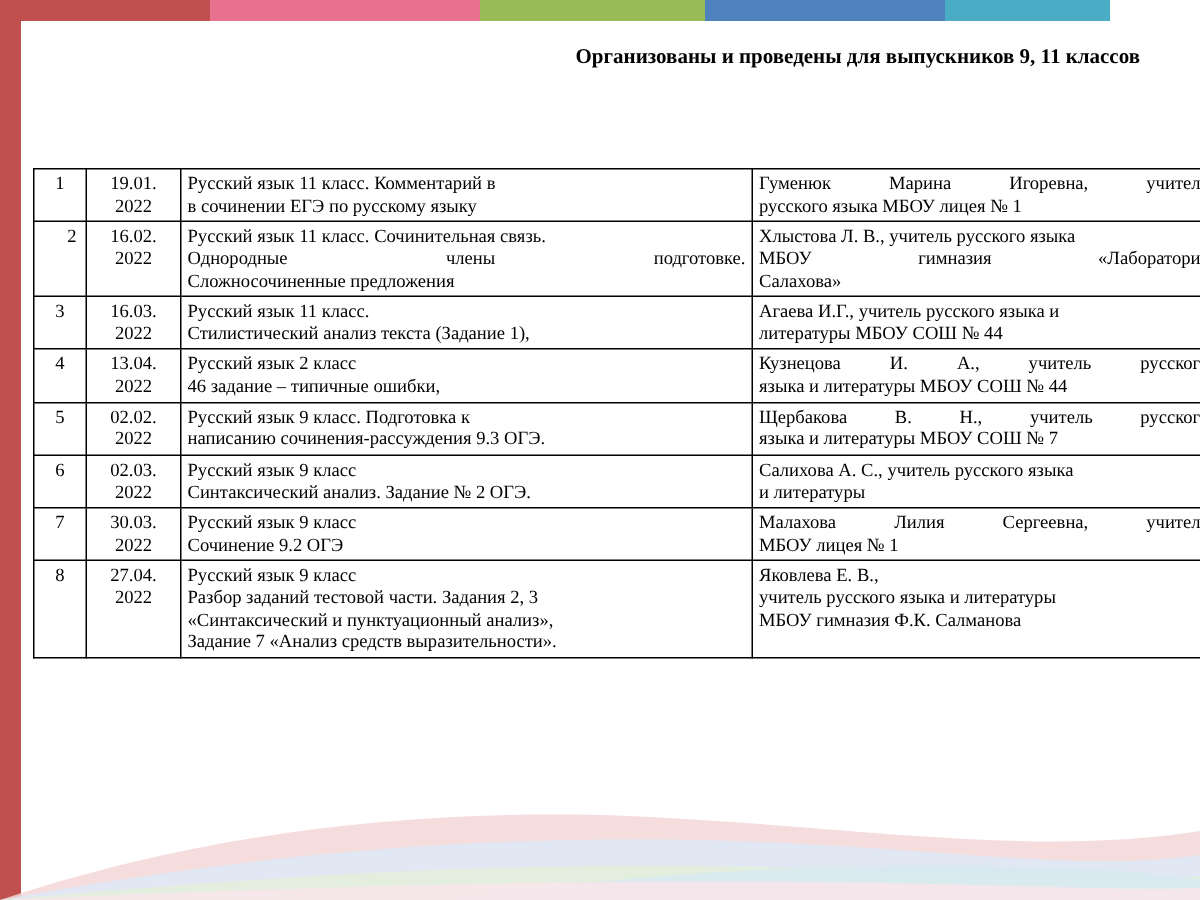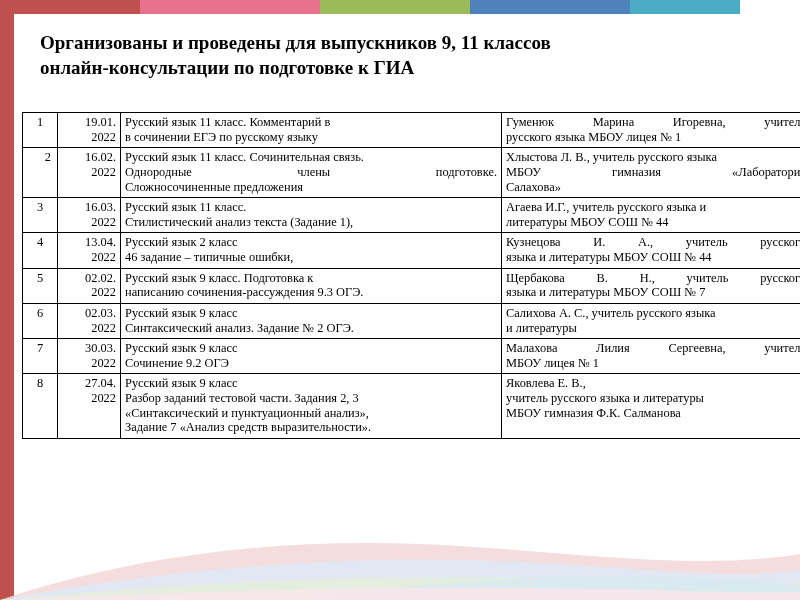--- a/index.html
+++ b/index.html
@@ -46,22 +46,22 @@
     bottom: 0;
     width: 800px;
     height: 70px;
     overflow: hidden;
   }
   .title {
     position: absolute;
     top: 30px;
     left: 40px;
     width: 720px;
-    text-align: left;
-    font-size: 19px;
+    text-align: right;
+    font-size: 14px;
     font-weight: bold;
     line-height: 1.32;
     color: #000000;
   }
   .table-wrap {
     position: absolute;
     top: 112px;
     left: 22px;
     width: 760px;
   }
@@ -78,21 +78,21 @@
     line-height: 1.18;
     color: #000000;
   }
   td.c-num {
     width: 26px;
     text-align: center;
   }
   td.c-num.right { text-align: right; padding-right: 6px; }
   td.c-date {
     width: 54px;
-    text-align: right;
+    text-align: center;
   }
   td.c-topic {
     width: 372px;
     border-radius: 16px;
   }
   td.c-teacher {
     width: 300px;
   }
   .just { text-align: justify; text-align-last: justify; }
   .line { display: block; }
@@ -108,21 +108,20 @@
     <span style="width:150px;background:#9bbb59;"></span>
     <span style="width:160px;background:#4f81bd;"></span>
     <span style="width:110px;background:#4bacc6;"></span>
     <span style="width:60px;background:#ffffff;"></span>
   </div>
 
   <div class="leftstrip"></div>
 
   <div class="title">
     <span class="line">Организованы и проведены для выпускников 9, 11 классов</span>
-    <span class="line">онлайн-консультации по подготовке к ГИА</span>
   </div>
 
   <div class="table-wrap">
     <table class="sched">
       <tbody>
 
         <tr>
           <td class="c-num">1</td>
           <td class="c-date">
             <span class="line">19.01.</span>

